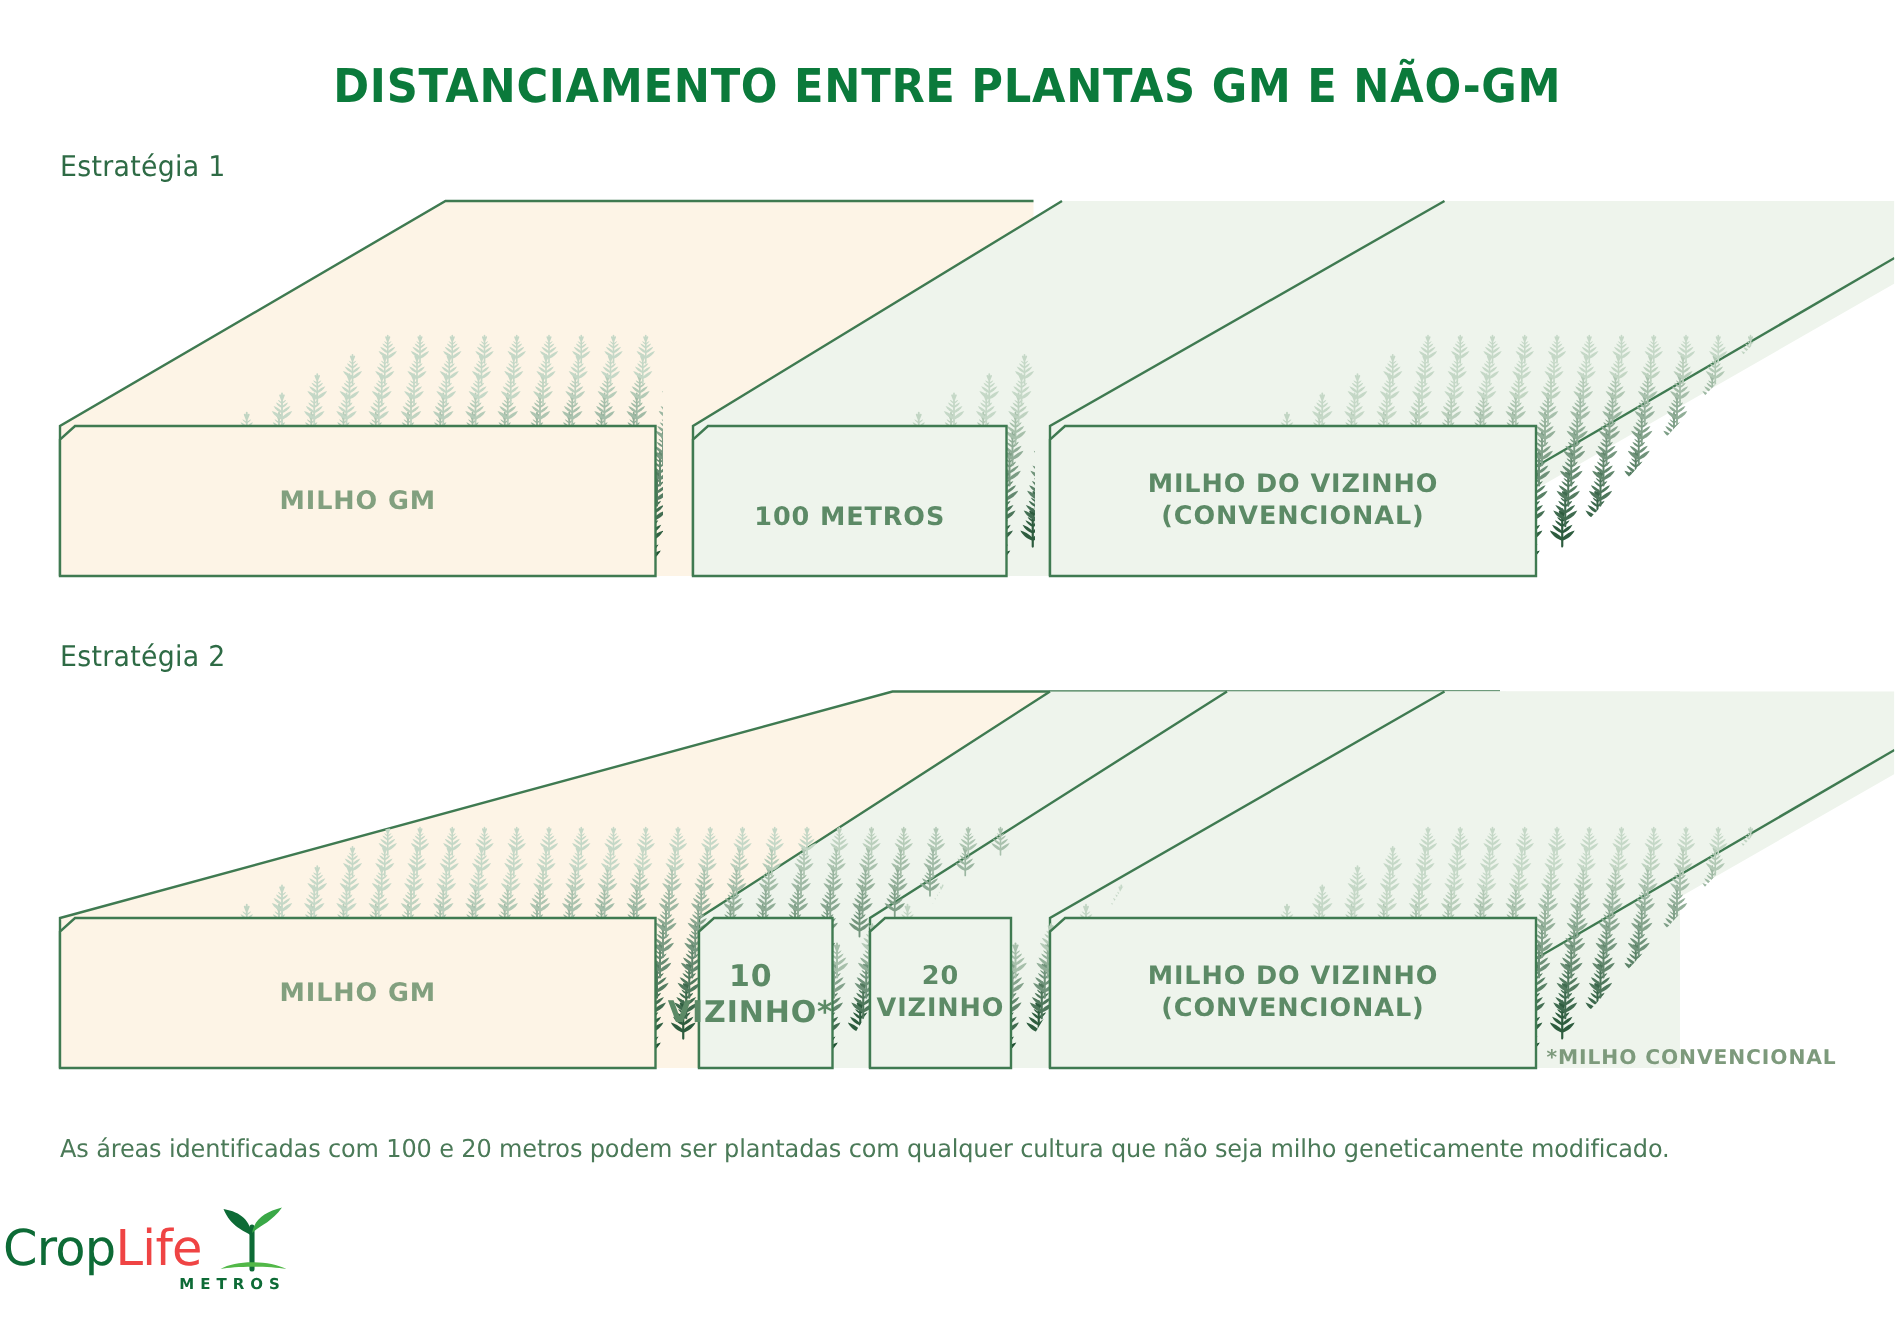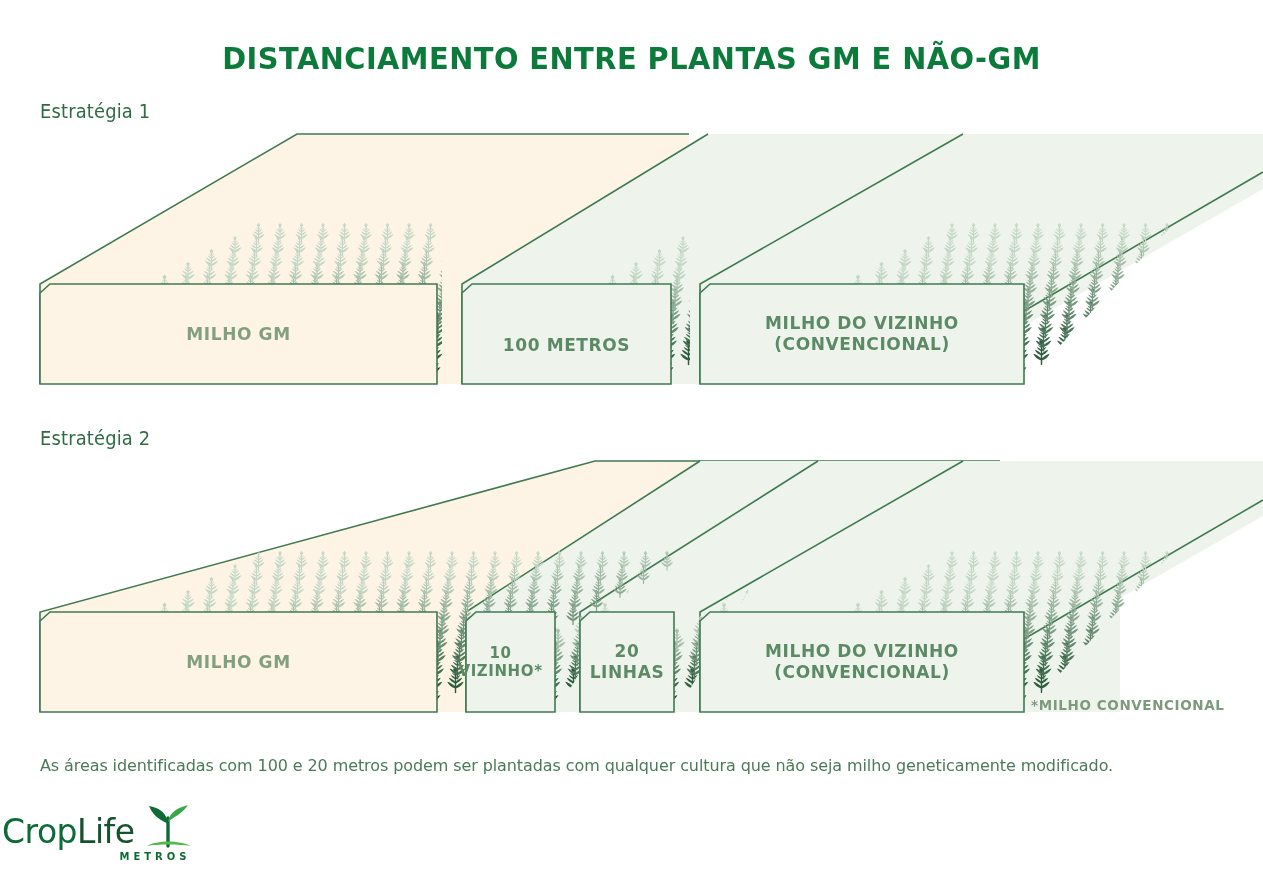--- a/index.html
+++ b/index.html
@@ -89,21 +89,21 @@
     left:2px; top:800px; width:1263px;
     display:flex; align-items:center; justify-content:flex-start;
   }
   .logo-inner { position:relative; display:flex; align-items:flex-end; }
   .logo-word {
     font-family:"DejaVu Sans", sans-serif;
     font-size:33px; font-weight:500;
     letter-spacing:-0.5px; line-height:1;
   }
   .logo-crop { color:#0d6b36; }
-  .logo-life { color:#14532d; }
+  .logo-life { color:#ef4444; }
   .logo-brasil {
     position:absolute;
     right:6px; bottom:-14px;
     font-family:"DejaVu Sans", sans-serif;
     font-size:10px; font-weight:bold;
     letter-spacing:4px; color:#0d6b36;
   }
   .logo-mark { margin-left:6px; margin-bottom:-4px; }
 </style>
 </head>
@@ -1216,31 +1216,31 @@
     <span class="lb-text">
       <span>MILHO DO VIZINHO</span><br>
       <span>(CONVENCIONAL)</span>
     </span>
   </div>
 
   <div class="labelbox" style="left:40px; top:612px; width:397px; height:100px; color:#82a07f; font-size:17px;">
     <span class="lb-text">MILHO GM</span>
   </div>
 
-  <div class="labelbox" style="left:466px; top:612px; width:69px; height:100px; color:#5c8a66; font-size:15px;">
+  <div class="labelbox" style="left:466px; top:612px; width:69px; height:100px; color:#5c8a66; font-size:20px;">
     <span class="lb-text">
       <span>10</span><br>
       <span>VIZINHO*</span>
     </span>
   </div>
 
   <div class="labelbox" style="left:580px; top:612px; width:94px; height:100px; color:#5c8a66; font-size:17px;">
     <span class="lb-text">
       <span>20</span><br>
-      <span>LINHAS</span>
+      <span>VIZINHO</span>
     </span>
   </div>
 
   <div class="labelbox" style="left:700px; top:612px; width:324px; height:100px; color:#5c8a66; font-size:17px;">
     <span class="lb-text">
       <span>MILHO DO VIZINHO</span><br>
       <span>(CONVENCIONAL)</span>
     </span>
   </div>
 

